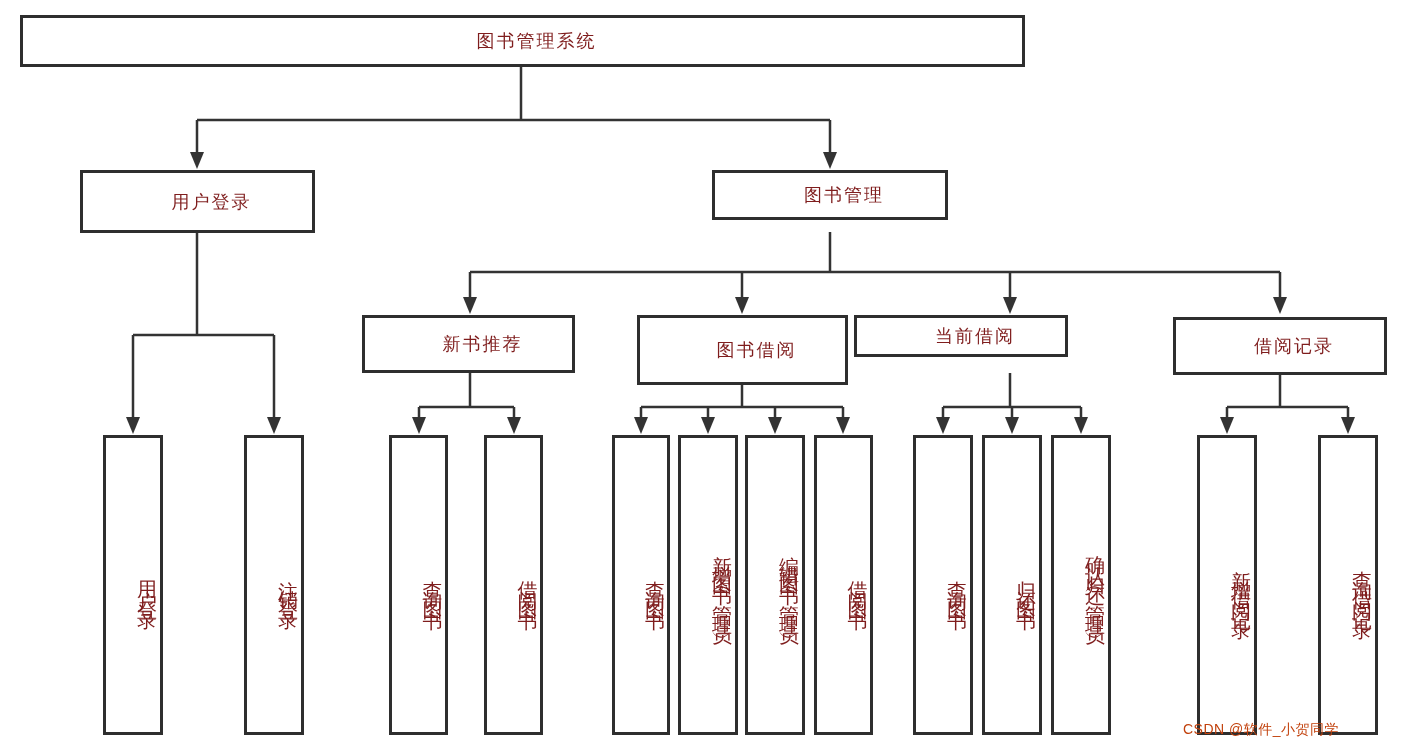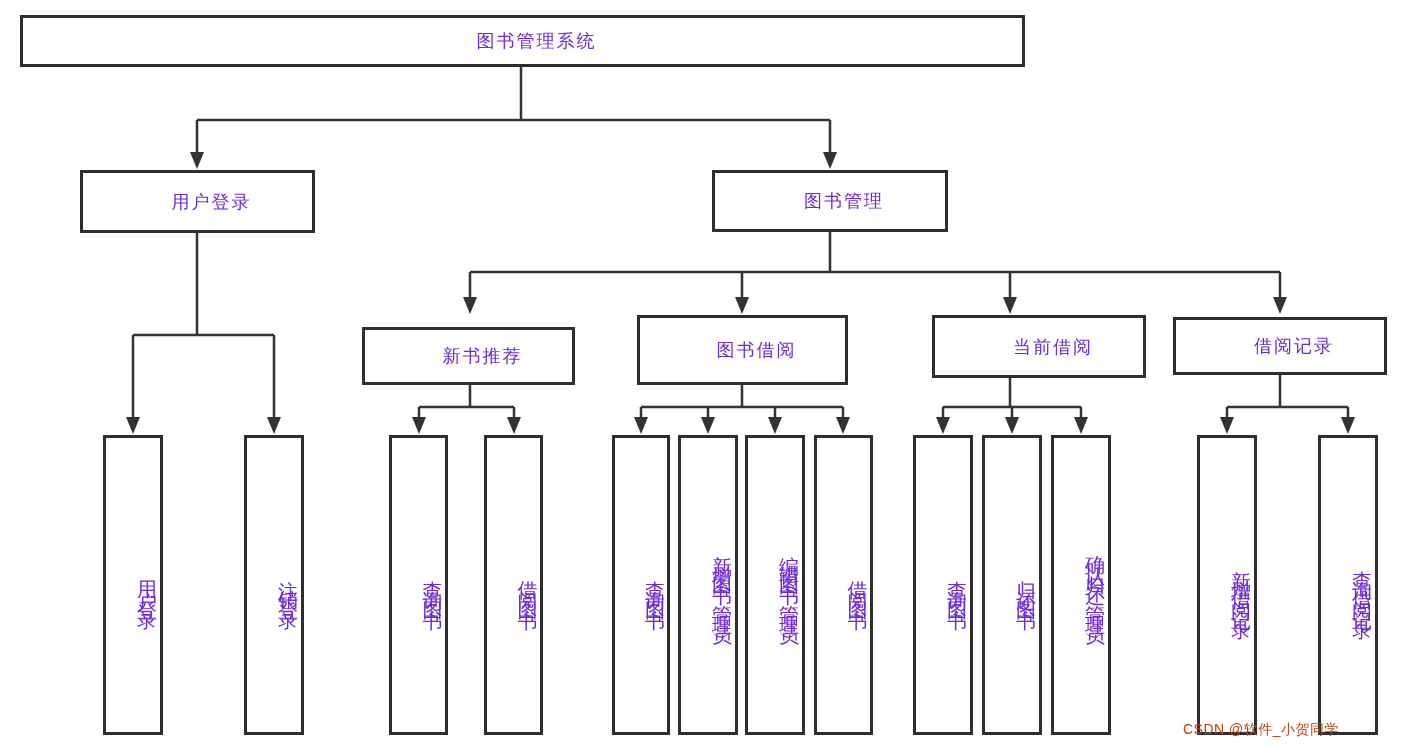--- a/index.html
+++ b/index.html
@@ -12,21 +12,21 @@
     font-family: "Liberation Sans", "DejaVu Sans", sans-serif;
   }
   .box {
     position: absolute;
     box-sizing: border-box;
     border: 3px solid #2e2e2e;
     background: #ffffff;
     display: flex;
     align-items: center;
     justify-content: center;
-    color: #6d28d9;
+    color: #7f1d1d;
     z-index: 2;
     padding-left: 28px;
   }
   .hlabel {
     font-size: 18px;
     letter-spacing: 2px;
     white-space: nowrap;
   }
   .vtext {
     writing-mode: vertical-rl;
@@ -95,31 +95,31 @@
     <polygon points="1341,417 1355,417 1348,434"></polygon>
   </svg>
 
   <div class="box" style="left:20px; top:15px; width:1005px; height:52px;">
     <span class="hlabel">图书管理系统</span>
   </div>
 
   <div class="box" style="left:80px; top:170px; width:235px; height:63px;">
     <span class="hlabel">用户登录</span>
   </div>
-  <div class="box" style="left:712px; top:170px; width:236px; height:62px;">
+  <div class="box" style="left:712px; top:170px; width:236px; height:50px;">
     <span class="hlabel">图书管理</span>
   </div>
 
-  <div class="box" style="left:362px; top:327px; width:213px; height:58px;">
+  <div class="box" style="left:362px; top:315px; width:213px; height:58px;">
     <span class="hlabel">新书推荐</span>
   </div>
   <div class="box" style="left:637px; top:315px; width:211px; height:70px;">
     <span class="hlabel">图书借阅</span>
   </div>
-  <div class="box" style="left:932px; top:315px; width:214px; height:63px;font-family:Liberation Mono, monospace;">
+  <div class="box" style="left:854px; top:315px; width:214px; height:42px;font-family:Liberation Mono, monospace;">
     <span class="hlabel">当前借阅</span>
   </div>
   <div class="box" style="left:1173px; top:317px; width:214px; height:58px;">
     <span class="hlabel">借阅记录</span>
   </div>
 
   <div class="box" style="left:103px; top:435px; width:60px; height:300px;">
     <span class="vtext">用户登录</span>
   </div>
   <div class="box" style="left:244px; top:435px; width:60px; height:300px;">

